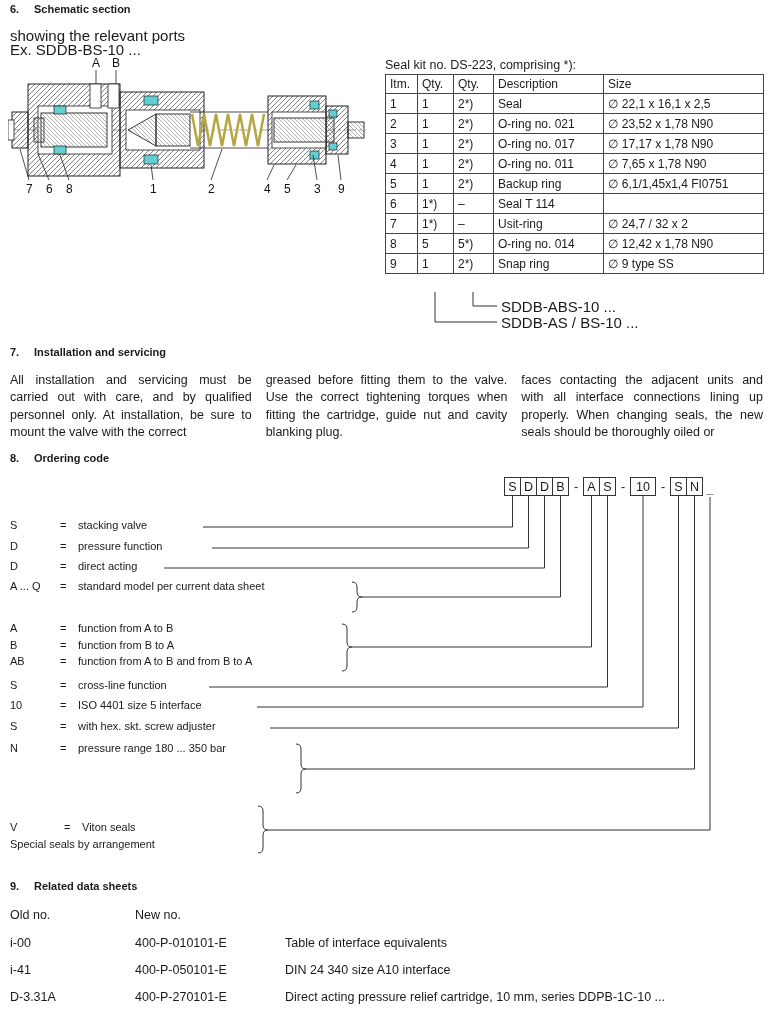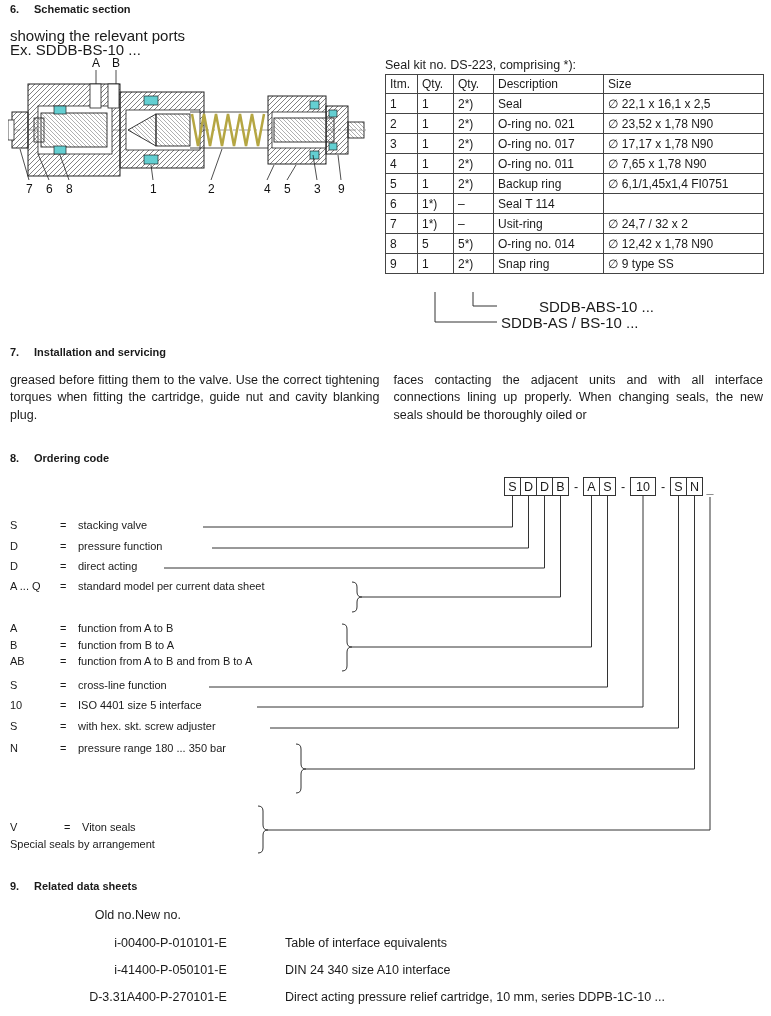--- a/index.html
+++ b/index.html
@@ -30,21 +30,21 @@
   .cbox+.cbox{margin-left:-1px;}
   .cbox.wide{width:26px;}
   .csep{width:14px;display:flex;align-items:center;justify-content:center;}
   .cund{width:14px;display:flex;align-items:flex-end;justify-content:center;font-weight:bold;}
   .code-row{position:absolute;left:10px;font-size:11px;height:16px;white-space:nowrap;}
   .cc{display:inline-block;width:50px;}
   .ce{display:inline-block;width:18px;}
   .overlay{position:absolute;left:0;top:0;pointer-events:none;}
   
   .s9-row{position:absolute;left:10px;font-size:12.5px;white-space:nowrap;}
-  .s9-old{display:inline-block;width:125px;text-align:right;}
+  .s9-old{display:inline-block;width:125px;}
   .s9-new{display:inline-block;width:150px;}
 </style>
 </head>
 <body>
 
 <div id="page">
 
   <div class="h-row" style="left:10px;top:3px;">
     <span class="h-num">6.</span><span>Schematic section</span>
   </div>
@@ -201,27 +201,28 @@
     <tr>
           <td>9</td>
           <td>1</td>
           <td>2*)</td>
           <td>Snap ring</td>
           <td>∅ 9 type SS</td>
         </tr>
   </tbody>
     </table>
 
-  <div class="txt" style="left:501px;top:298px;margin-left:38px;">SDDB-ABS-10 ...</div>
+  <div class="txt" style="left:501px;top:298px;">SDDB-ABS-10 ...</div>
   <div class="txt" style="left:501px;top:314px;">SDDB-AS / BS-10 ...</div>
 
   <div class="h-row" style="left:10px;top:346px;">
     <span class="h-num">7.</span><span>Installation and servicing</span>
   </div>
   <div class="cols3">
+    <div class="col">All installation and servicing must be carried out with care, and by qualified personnel only. At installation, be sure to mount the valve with the correct</div>
     <div class="col">greased before fitting them to the valve. Use the correct tightening torques when fitting the cartridge, guide nut and cavity blanking plug.</div>
     <div class="col">faces contacting the adjacent units and with all interface connections lining up properly. When changing seals, the new seals should be thoroughly oiled or</div>
   </div>
 
   <div class="h-row" style="left:10px;top:452px;">
     <span class="h-num">8.</span><span>Ordering code</span>
   </div>
 
   <div class="ex-label">Ex.</div>
   <div class="code-boxes">

